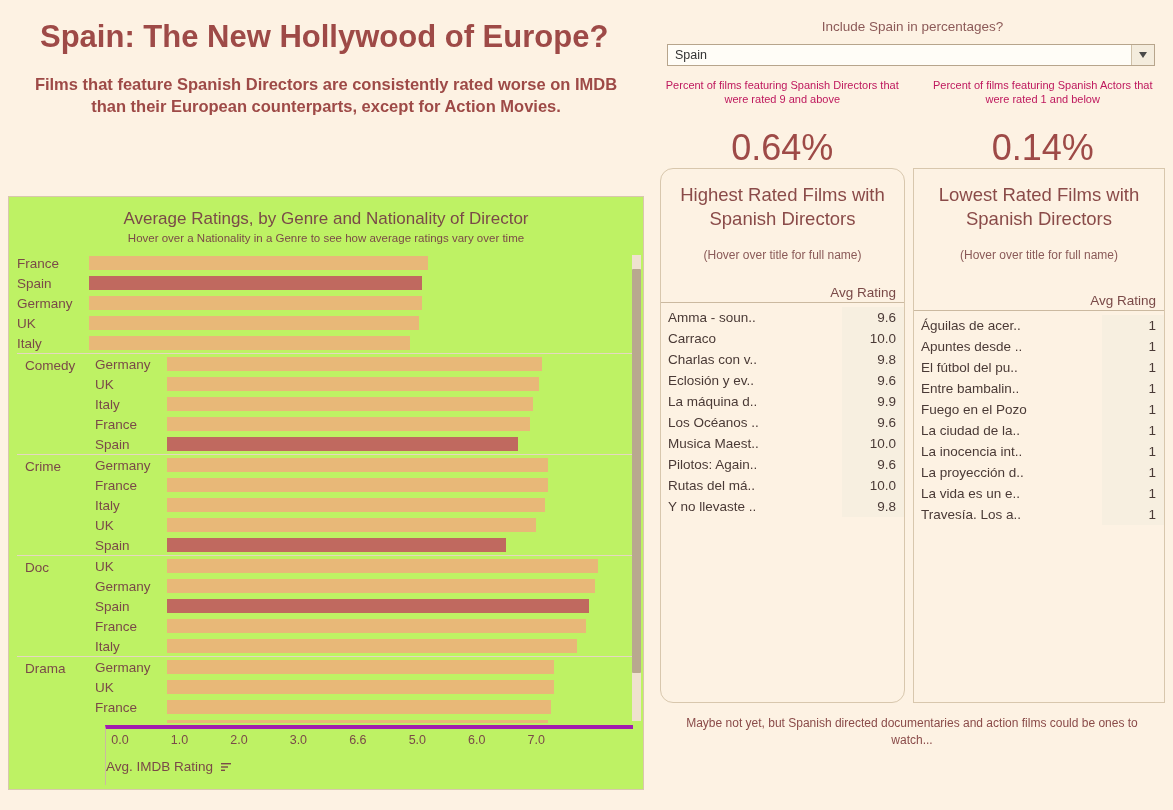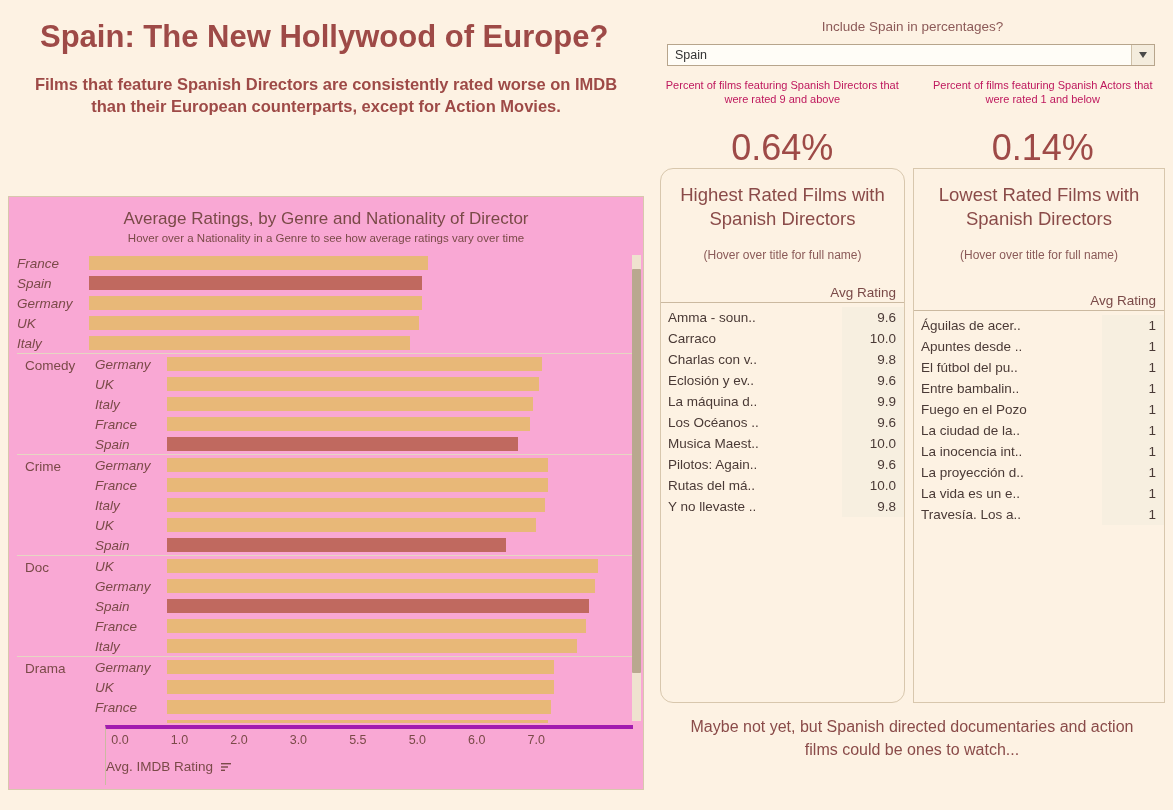--- a/index.html
+++ b/index.html
@@ -42,21 +42,21 @@
     color: #9e4a47;
     line-height: 1.35;
   }
 
   .chart-panel {
     position: absolute;
     left: 8px;
     top: 196px;
     width: 636px;
     height: 594px;
-    background: #f9a8d4;
+    background: #bef264;
     border: 1px solid #d8c7ad;
     box-sizing: border-box;
   }
   .chart-title {
     text-align: center;
     font-size: 17px;
     color: #7a4a48;
     margin-top: 12px;
   }
   .chart-hint {
@@ -86,21 +86,20 @@
   .genre-label {
     width: 78px;
     padding-left: 8px;
     box-sizing: border-box;
     font-size: 13.5px;
     color: #7a4a48;
     padding-top: 4px;
   }
   .rows {
     flex: 1;
-    font-style: italic;
   }
   .bar-row {
     height: 20px;
     display: flex;
     align-items: center;
   }
   .nat-label {
     width: 72px;
     font-size: 13.5px;
     color: #7a4a48;
@@ -306,21 +305,21 @@
   }
   .rows-left { margin-top: 4px; }
   .rows-right { margin-top: 4px; }
 
   .closing {
     position: absolute;
     left: 25px;
     top: 715px;
     width: 470px;
     text-align: center;
-    font-size: 16px;
+    font-size: 12px;
     color: #8a4b49;
     line-height: 1.45;
   }
 </style>
 </head>
 <body>
 
 <div class="page">
 
   <div class="left-col">
@@ -507,21 +506,21 @@
       <div class="scrollbar">
         <div class="scrollbar-thumb"></div>
       </div>
 
       <div class="axis">
         <div id="ticks">
             <div class="tick" style="left: 14px;">0.0</div>
             <div class="tick" style="left: 73.4667px; text-align: right;">1.0</div>
             <div class="tick" style="left: 132.933px;">2.0</div>
             <div class="tick" style="left: 192.4px;">3.0</div>
-            <div class="tick" style="left: 251.867px;">5.5</div>
+            <div class="tick" style="left: 251.867px;">6.6</div>
             <div class="tick" style="left: 311.333px;">5.0</div>
             <div class="tick" style="left: 370.8px;">6.0</div>
             <div class="tick" style="left: 430.267px;">7.0</div>
           </div>
         <div class="axis-label">
           <span>Avg. IMDB Rating</span>
           <span class="sort-icon">
             <svg width="11" height="10" viewBox="0 0 11 10">
                 <rect x="0" y="1" width="10" height="1.4" fill="#7a4a48"></rect>
                 <rect x="0" y="4.3" width="7" height="1.4" fill="#7a4a48"></rect>

